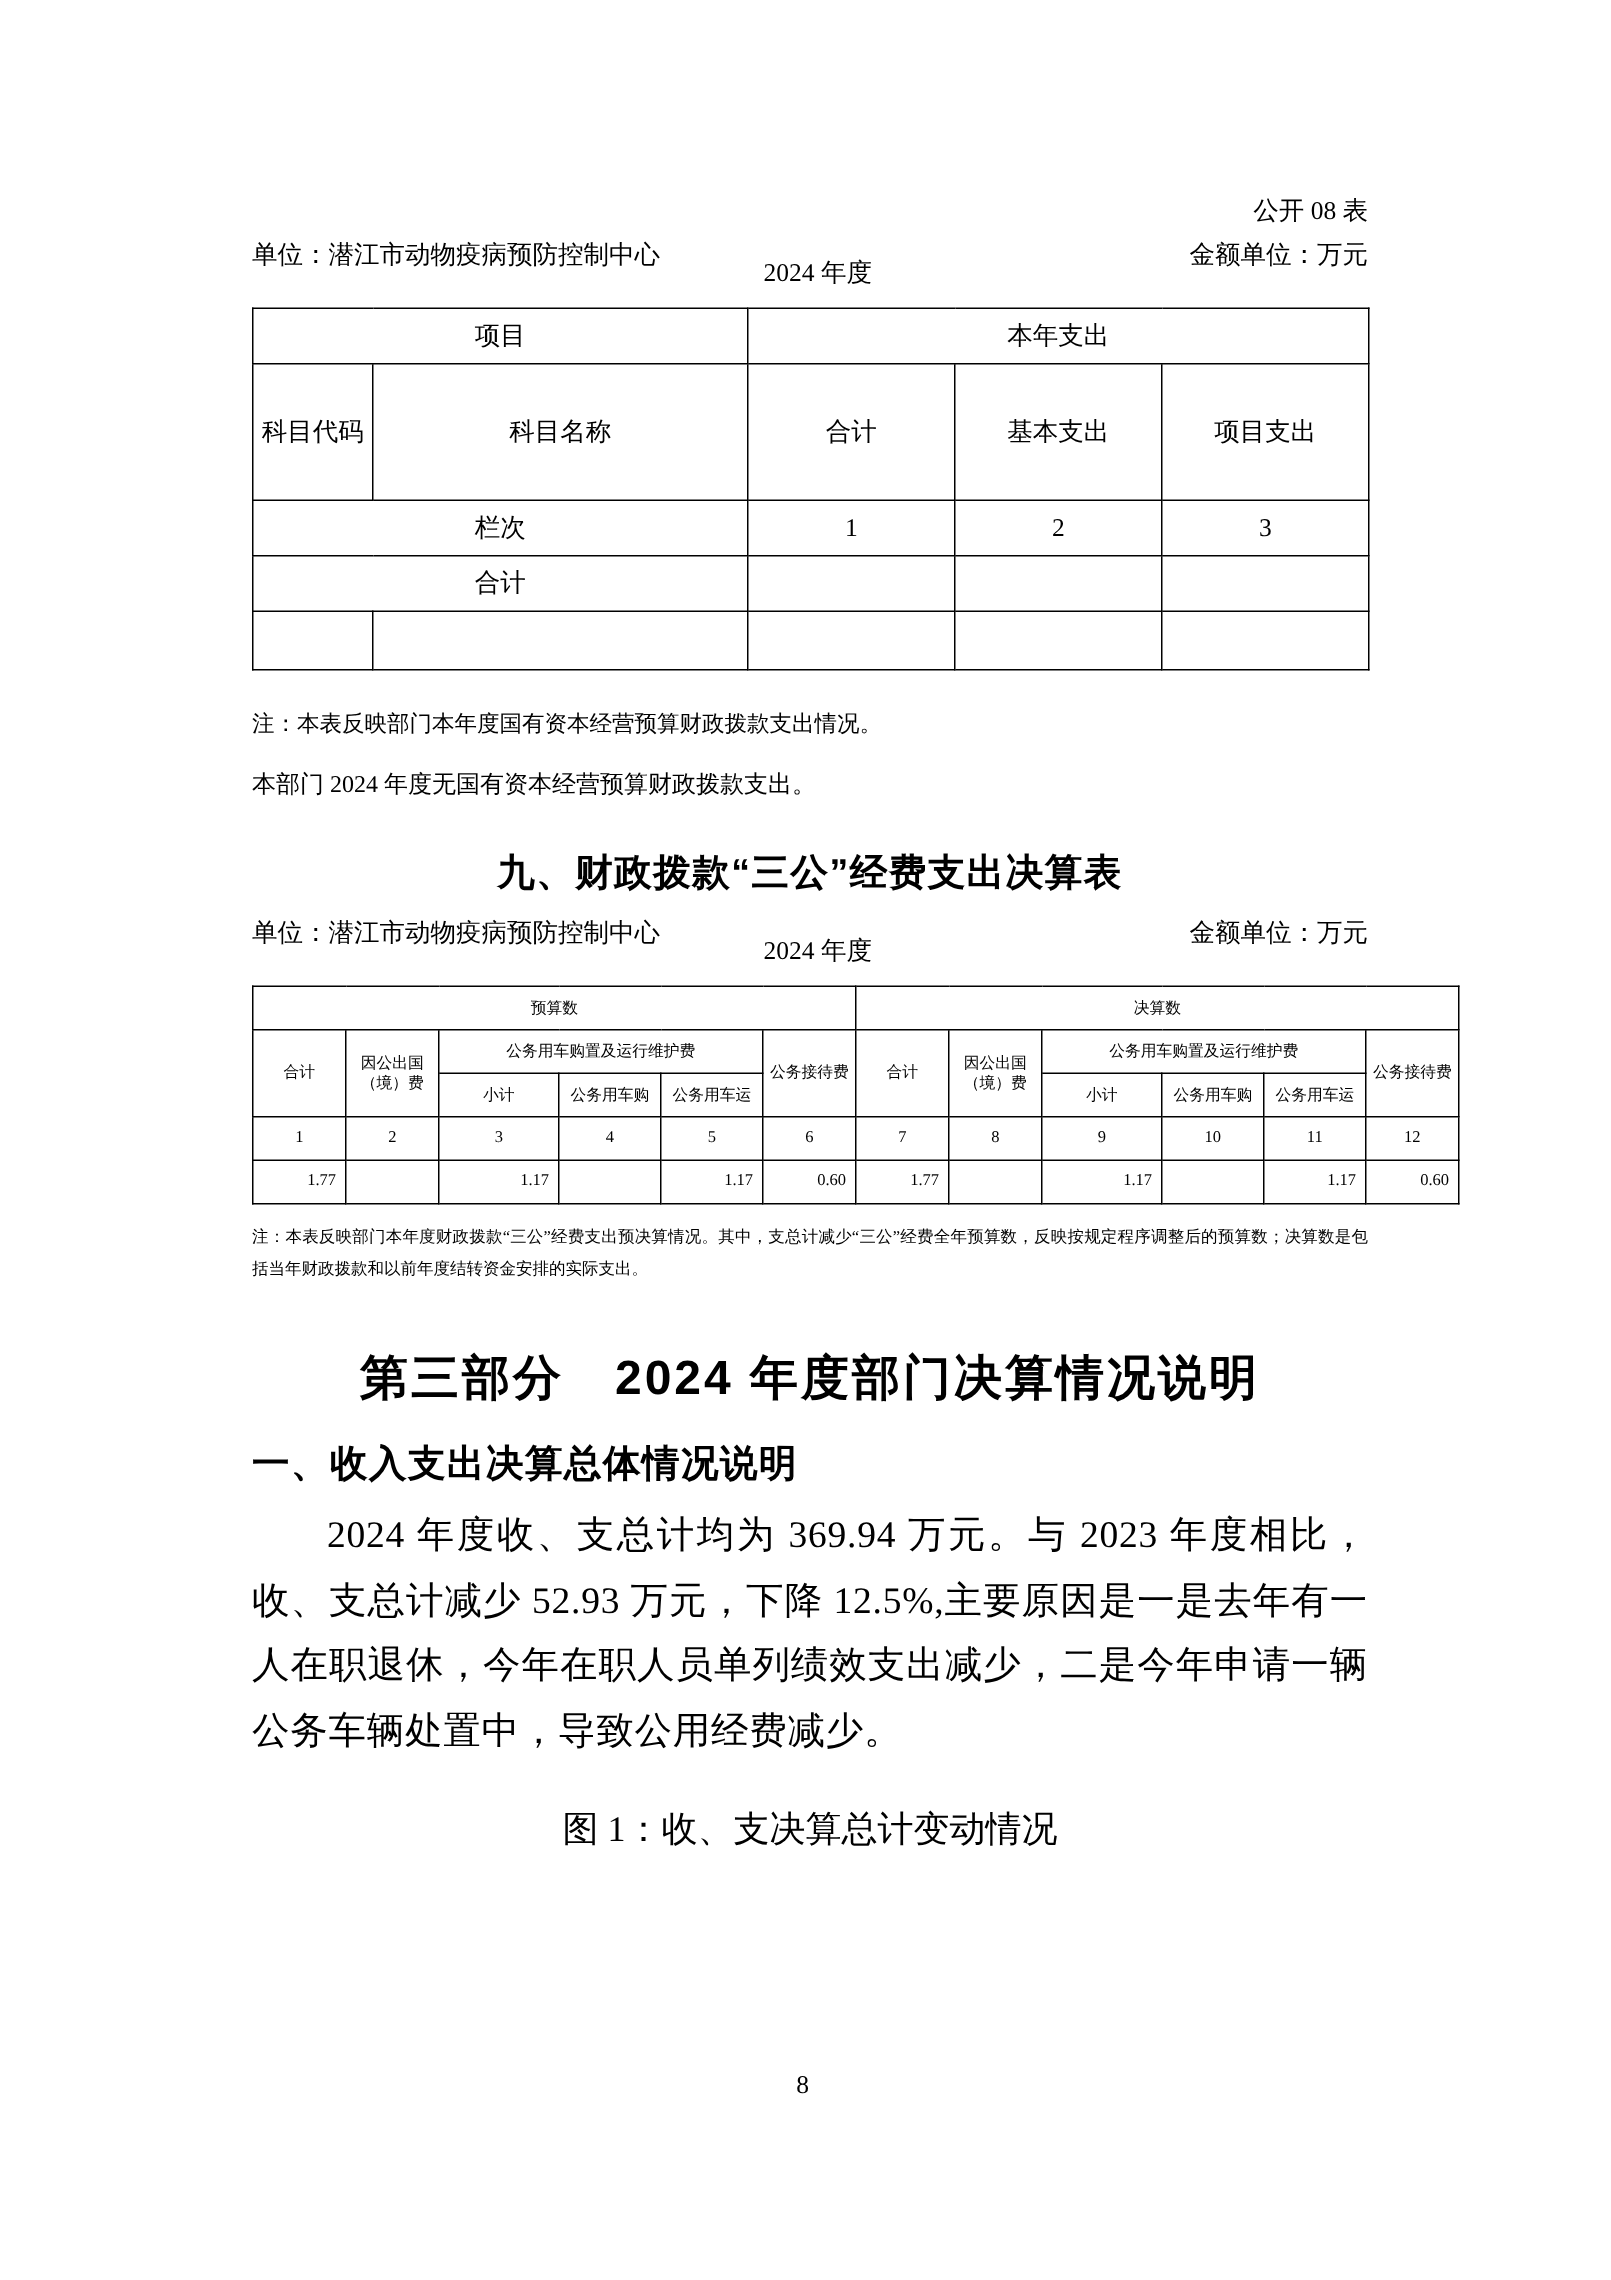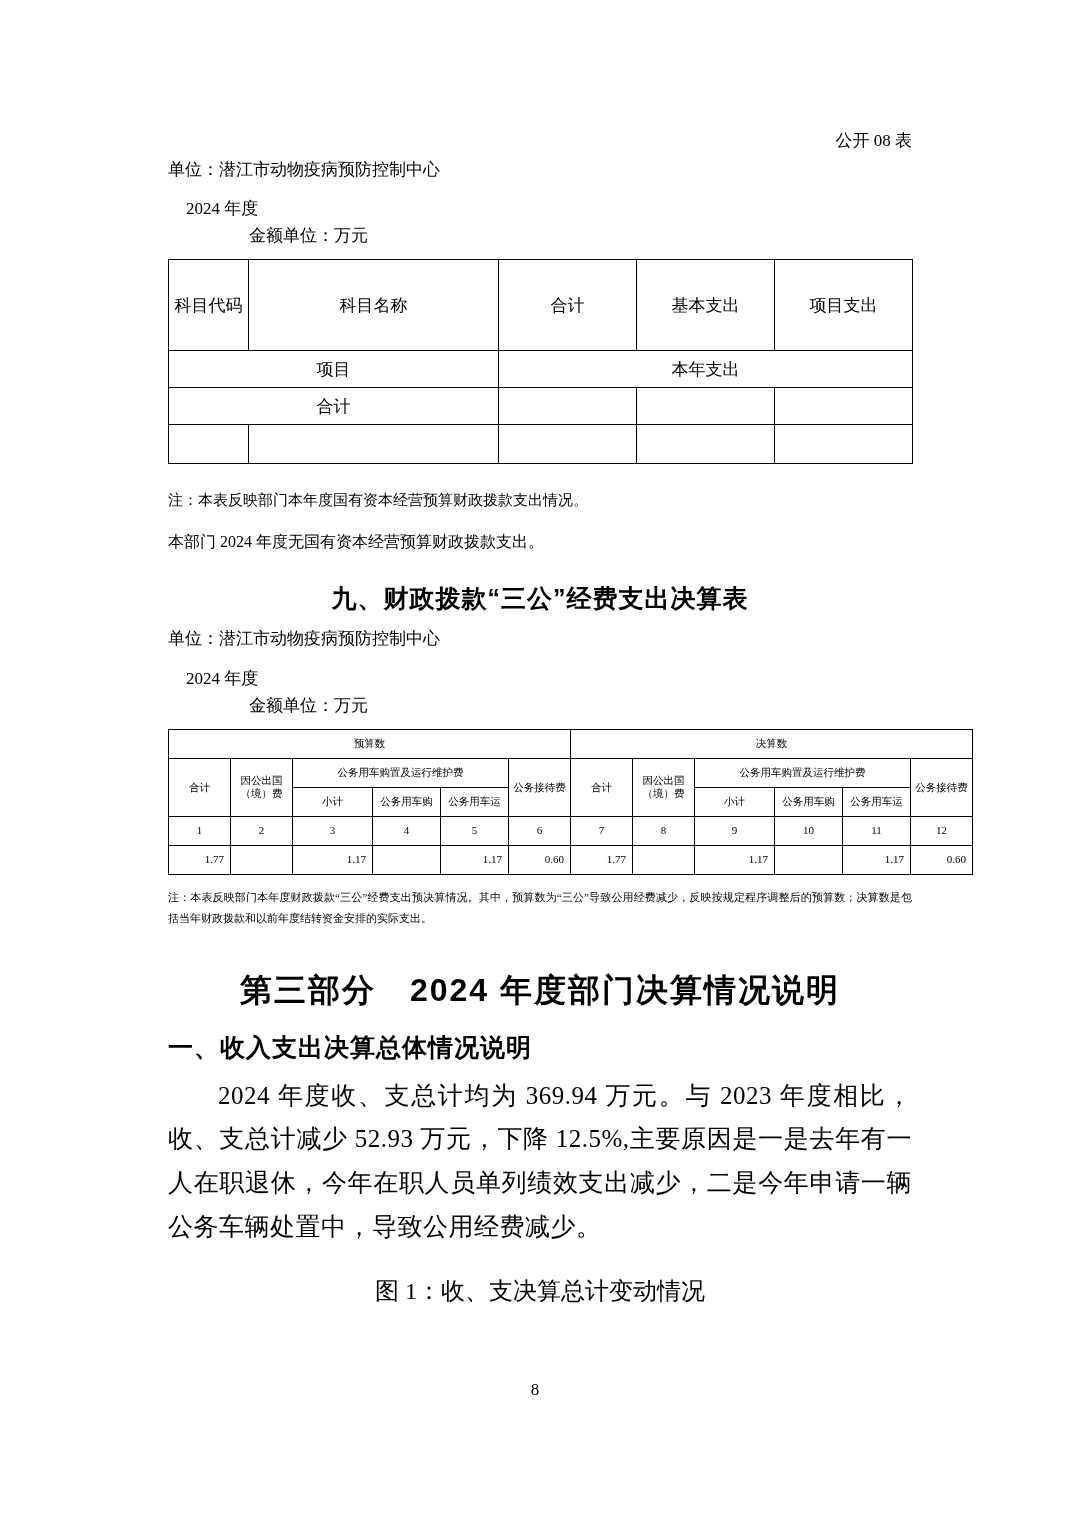--- a/index.html
+++ b/index.html
@@ -35,21 +35,20 @@
     font-size: 17px;
     line-height: 1.5;
   }
   .meta-row {
     display: flex;
     justify-content: space-between;
     align-items: flex-start;
     font-size: 17px;
     line-height: 1.6;
     margin-top: 2px;
-    flex-direction: column;
   }
   .meta-unit {
     width: 300px;
   }
   .meta-year {
     width: 180px;
     text-align: left;
     padding-left: 18px;
     margin-top: 12px;
   }
@@ -181,29 +180,35 @@
     <table class="t08" style="margin-top:10px;">
       <colgroup>
         <col style="width:80px">
         <col style="width:250px">
         <col style="width:138px">
         <col style="width:138px">
         <col style="width:138px">
       </colgroup>
       <tbody>
         <tr>
+          <td colspan="2">项目</td>
+          <td colspan="3">本年支出</td>
+        </tr>
+        <tr>
           <td class="tall">科目代码</td>
           <td class="tall">科目名称</td>
           <td class="tall">合计</td>
           <td class="tall">基本支出</td>
           <td class="tall">项目支出</td>
         </tr>
         <tr>
-          <td colspan="2">项目</td>
-          <td colspan="3">本年支出</td>
+          <td colspan="2">栏次</td>
+          <td>1</td>
+          <td>2</td>
+          <td>3</td>
         </tr>
         <tr>
           <td colspan="2">合计</td>
           <td></td>
           <td></td>
           <td></td>
         </tr>
         <tr>
           <td class="blank"></td>
           <td class="blank"></td>
@@ -287,21 +292,21 @@
           <td class="val">1.77</td>
           <td class="val"></td>
           <td class="val">1.17</td>
           <td class="val"></td>
           <td class="val">1.17</td>
           <td class="val">0.60</td>
         </tr>
       </tbody>
     </table>
 
-    <div class="note-sm">注：本表反映部门本年度财政拨款“三公”经费支出预决算情况。其中，预算数为“三公”导致公用经费减少，反映按规定程序调整后的预算数；决算数是包括当年财政拨款和以前年度结转资金安排的实际支出。</div>
+    <div class="note-sm">注：本表反映部门本年度财政拨款“三公”经费支出预决算情况。其中，支总计减少“三公”经费全年预算数，反映按规定程序调整后的预算数；决算数是包括当年财政拨款和以前年度结转资金安排的实际支出。</div>
 
     <h2 class="part">第三部分　2024 年度部门决算情况说明</h2>
     <h3 class="subsection">一、收入支出决算总体情况说明</h3>
     <p class="body-text">2024 年度收、支总计均为 369.94 万元。与 2023 年度相比，收、支总计减少 52.93 万元，下降 12.5%,主要原因是一是去年有一人在职退休，今年在职人员单列绩效支出减少，二是今年申请一辆公务车辆处置中，导致公用经费减少。</p>
     <div class="fig-caption">图 1：收、支决算总计变动情况</div>
 
   </div>
 
   <div class="page-number">8</div>
 </div>

